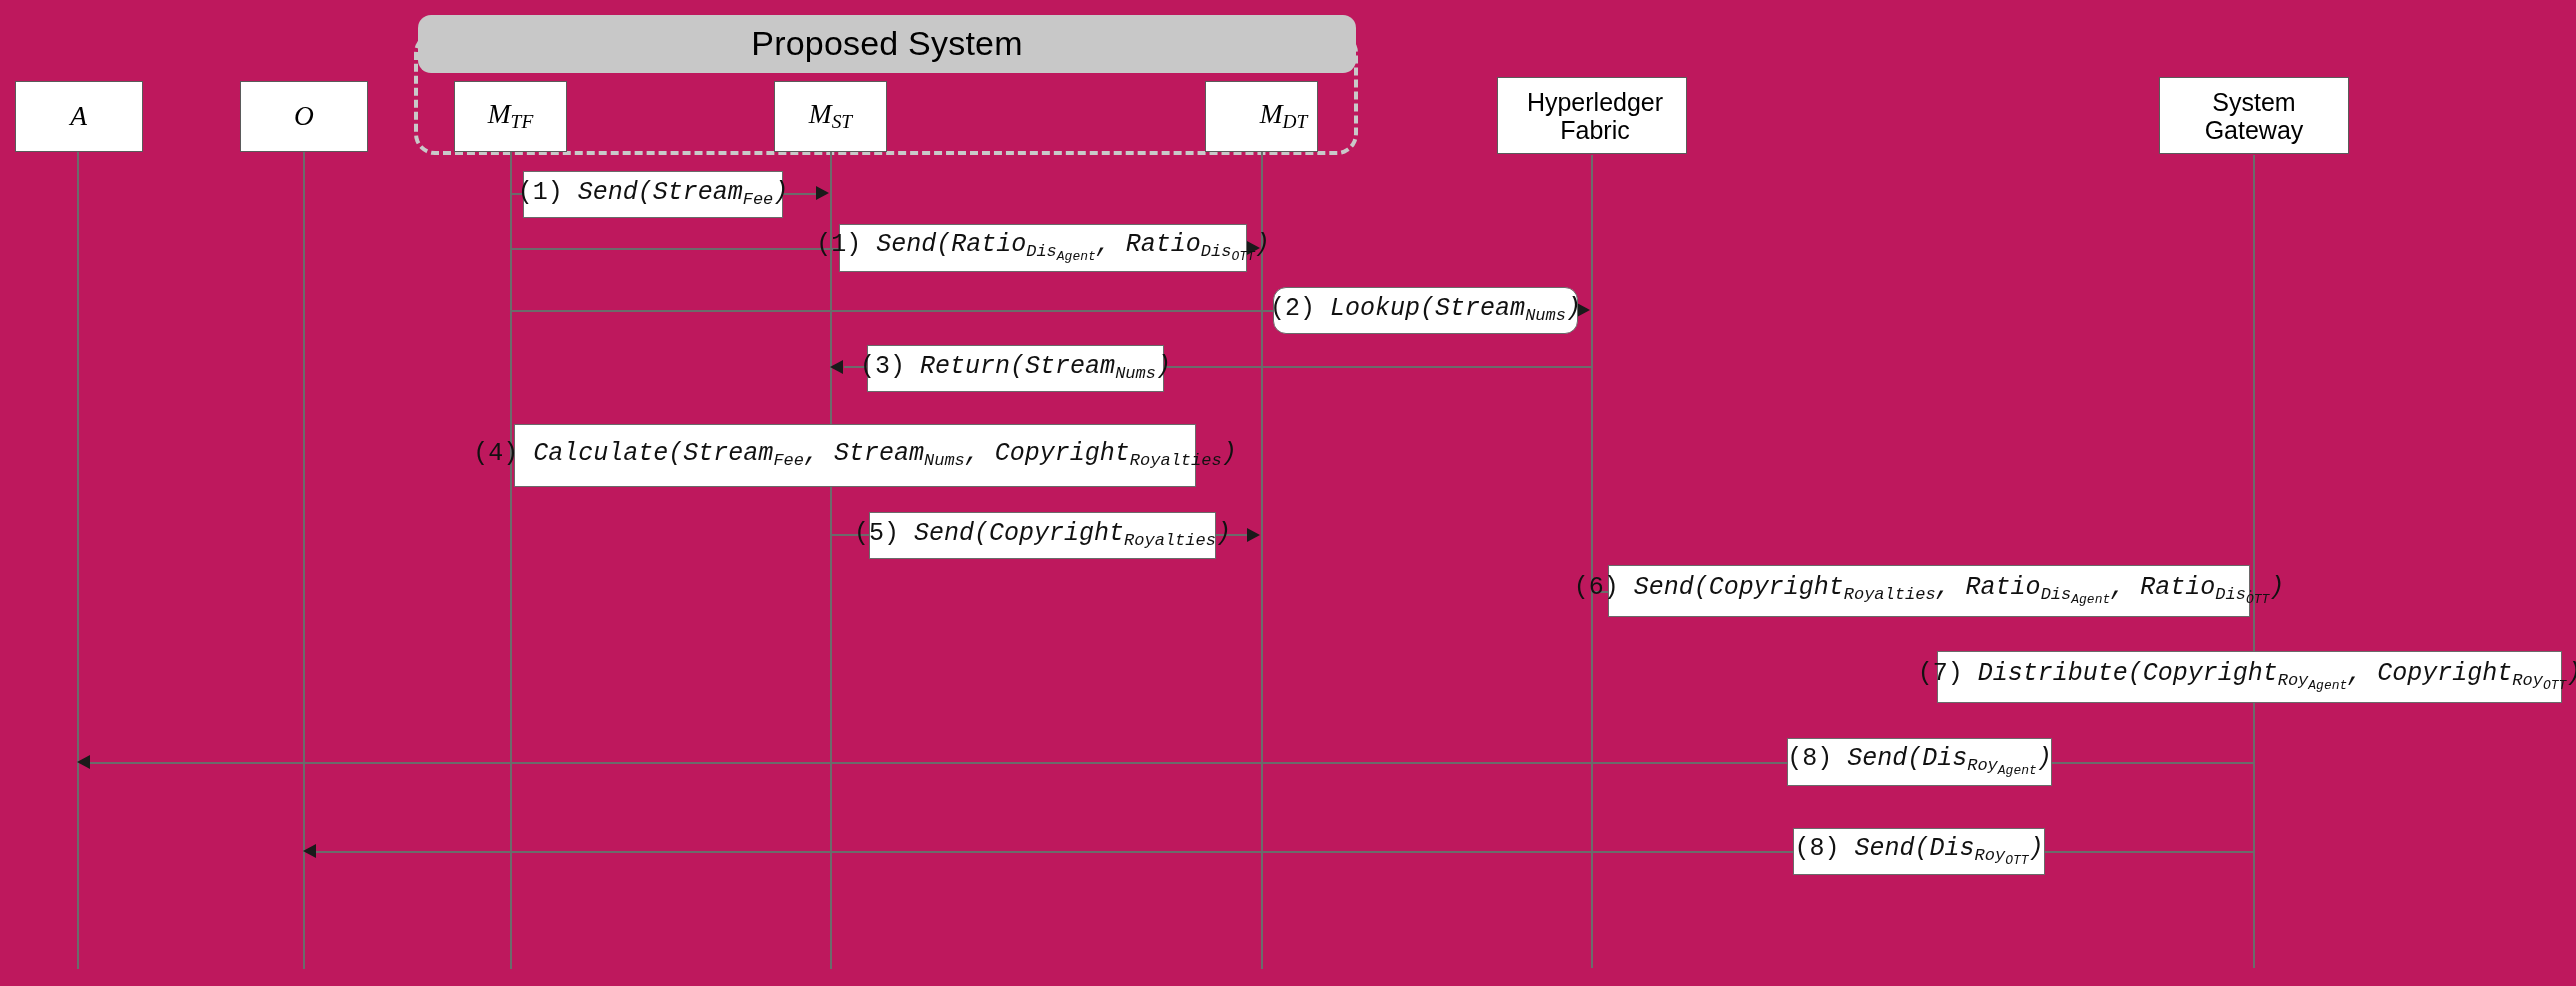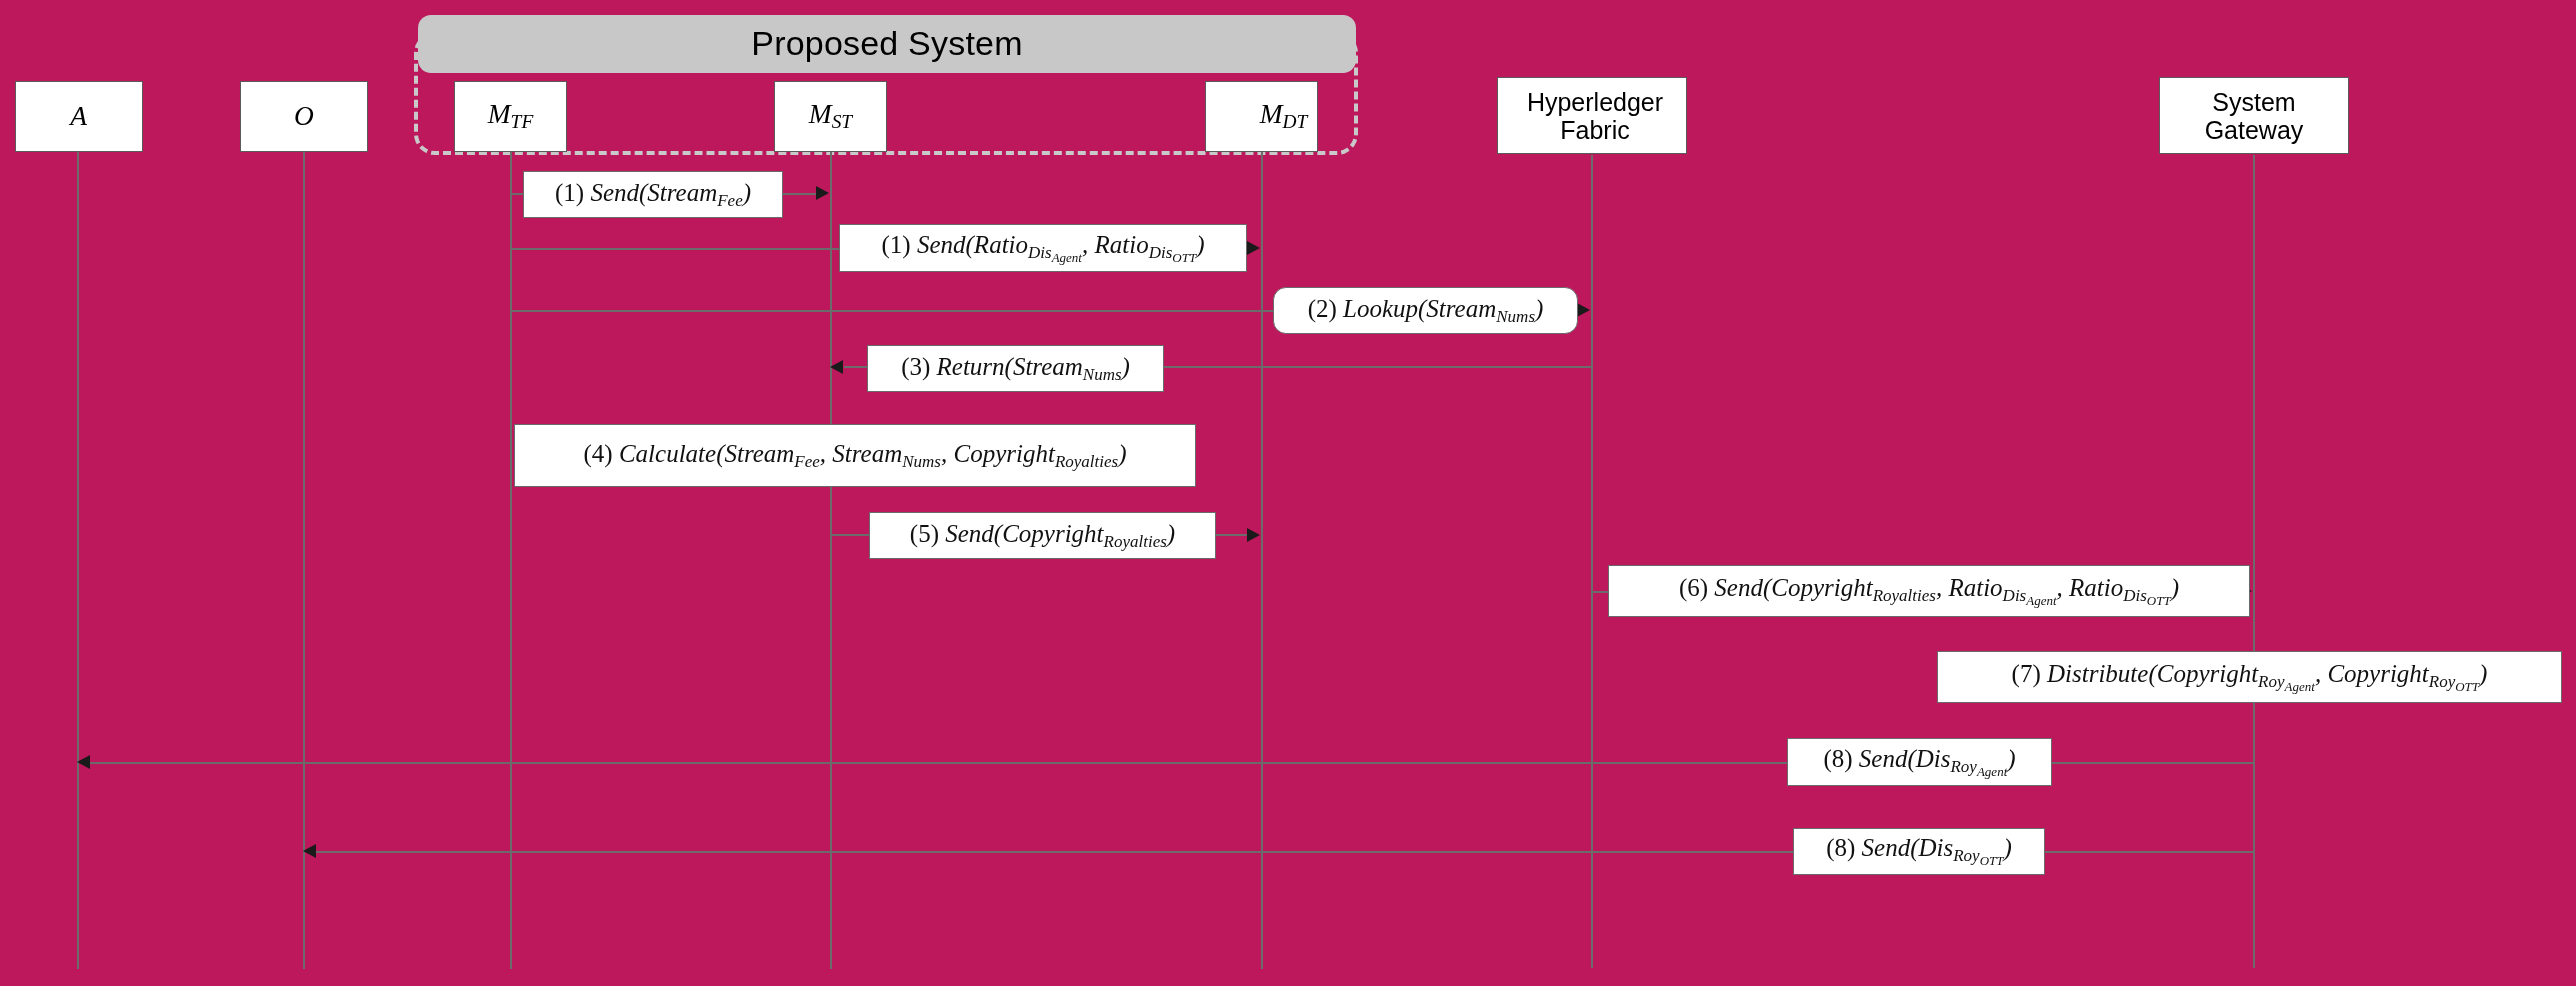--- a/index.html
+++ b/index.html
@@ -23,21 +23,21 @@
 
   
   .msg-line{position:absolute;height:1.6px;background:#6b6b6b;}
   .arrow{position:absolute;width:0;height:0;border-top:7.3px solid transparent;border-bottom:7.3px solid transparent;}
   .arrow.right{border-left:13.7px solid #1a1a1a;}
   .arrow.left{border-right:13.7px solid #1a1a1a;}
 
   
   .msg-box{position:absolute;box-sizing:border-box;border:1.6px solid #6a6a6a;background:#ffffff;
            display:flex;align-items:center;justify-content:center;padding:0 4.8px;white-space:nowrap;z-index:5;}
-  .msg-box .txt{font-family:Liberation Serif, serif;font-style:italic;font-size:25px;color:#111;line-height:1;}
+  .msg-box .txt{font-family:Liberation Mono, monospace;font-style:italic;font-size:25px;color:#111;line-height:1;}
   .msg-box .txt .num{font-style:normal;}
   .msg-box .txt .sub{font-size:17px;vertical-align:-0.30em;}
   .msg-box .txt .sub2{font-size:13px;vertical-align:-0.34em;}
 </style>
 </head>
 <body>
 
 <div id="stage">
 
   <div class="group-frame" style="left:414px;top:32px;width:944px;height:123px;"></div>

